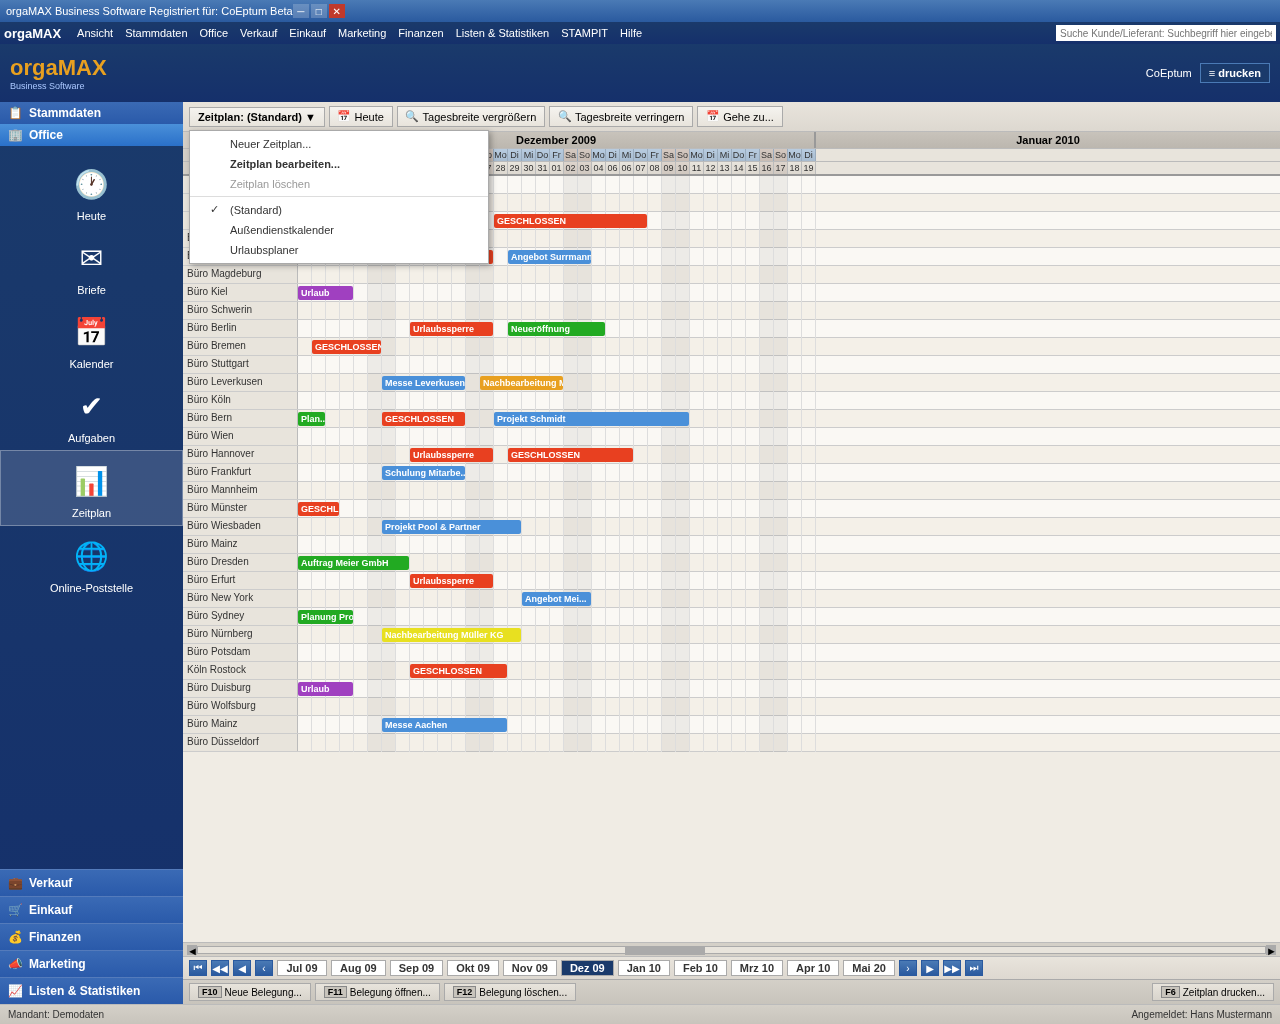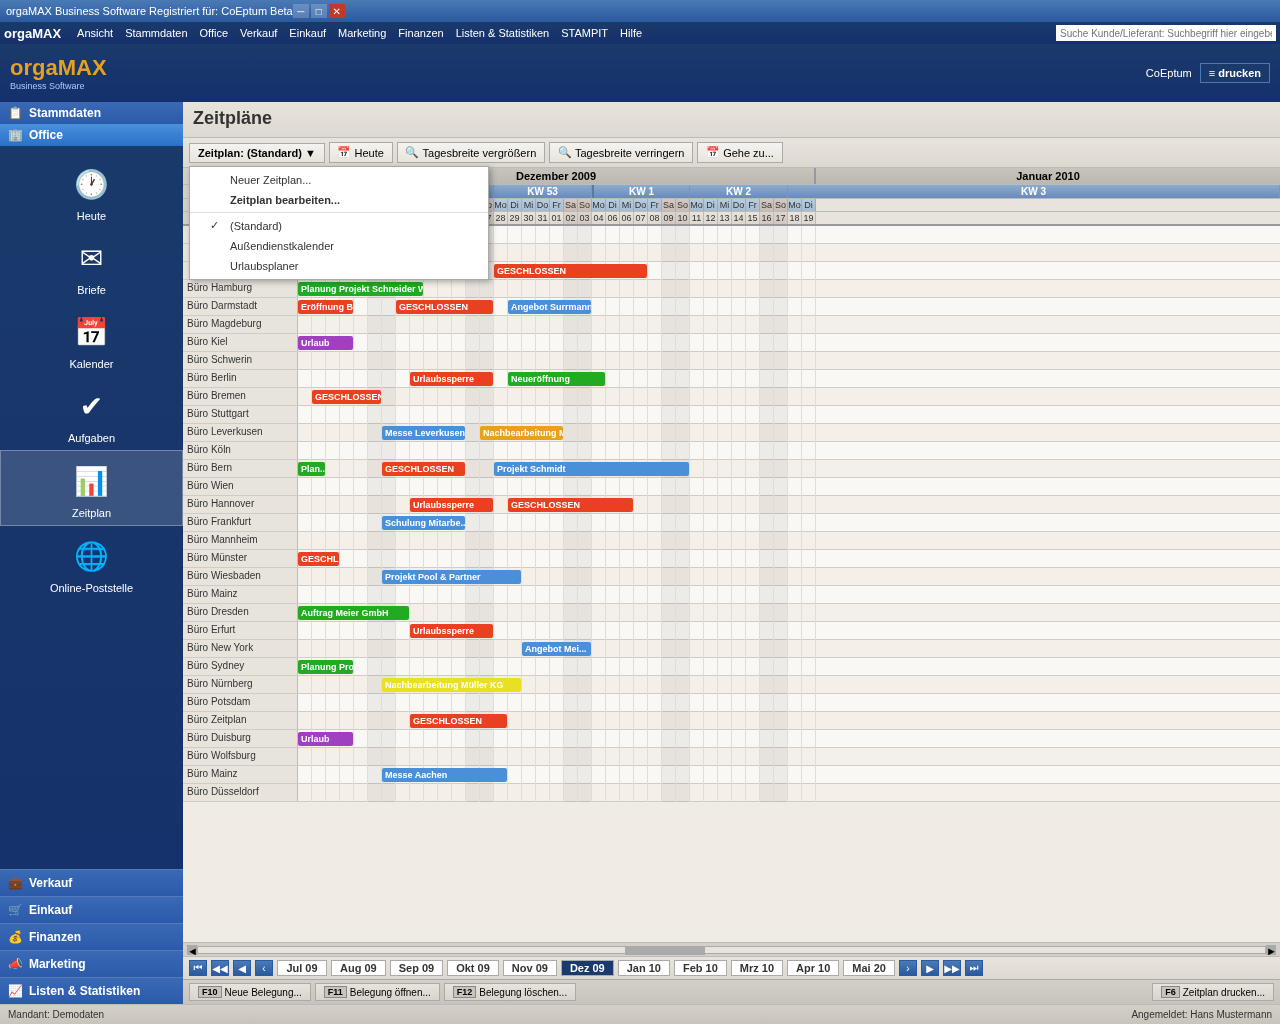--- a/index.html
+++ b/index.html
@@ -466,23 +466,20 @@
       </div>
       <div class="sidebar-bottom-item">
         <span>📈</span>
         <span>Listen &amp; Statistiken</span>
       </div>
     </div>
   </div>
 
   <div id="content">
 
-    <div id="page-header">
-      <div id="page-title">Zeitpläne</div>
-    </div>
 
     <div id="toolbar">
       <div class="toolbar-dropdown">
         <span>Zeitplan: (Standard)</span>
         <span>▼</span>
       </div>
       <div class="toolbar-btn">
         <span>📅</span>
         <span>Heute</span>
       </div>
@@ -500,20 +497,24 @@
       </div>
 
       <div id="dropdown-menu">
         <div class="dropdown-item">
           <span class="dropdown-check"> </span>
           <span>Neuer Zeitplan...</span>
         </div>
         <div class="dropdown-item bold">
           <span class="dropdown-check"> </span>
           <strong>Zeitplan bearbeiten...</strong>
+        </div>
+        <div class="dropdown-item disabled">
+          <span class="dropdown-check"> </span>
+          <span>Zeitplan löschen</span>
         </div>
         <div class="dropdown-divider"></div>
         <div class="dropdown-item">
           <span class="dropdown-check">✓</span>
           <span>(Standard)</span>
         </div>
         <div class="dropdown-item">
           <span class="dropdown-check"> </span>
           <span>Außendienstkalender</span>
         </div>
@@ -526,29 +527,20 @@
 
     <div id="calendar-area">
       <div id="cal-header-wrap" style="background:#e8e4dc;border-bottom:2px solid #999;">
 
         <div style="display:flex;border-bottom:1px solid #bbb;">
           <div style="width:115px;flex-shrink:0;background:#d4cfc7;border-right:1px solid #bbb;"></div>
           <div id="cal-month-dec" style="background:linear-gradient(to bottom,#c8c3bb,#bcb7af);border-right:2px solid #999;text-align:center;font-size:11px;font-weight:bold;padding:2px 4px;width:518px;flex-shrink:0;">Dezember 2009</div>
           <div id="cal-month-jan" style="background:linear-gradient(to bottom,#c8c3bb,#bcb7af);text-align:center;font-size:11px;font-weight:bold;padding:2px 4px;flex:1;">Januar 2010</div>
         </div>
 
-        <div style="display:flex;border-bottom:1px solid #bbb;">
-          <div style="width:115px;flex-shrink:0;background:#d4cfc7;border-right:1px solid #bbb;"></div>
-          <div class="kw-cell" style="width:98px;flex-shrink:0;">KW 51</div>
-          <div class="kw-cell" style="width:98px;flex-shrink:0;">KW 52</div>
-          <div class="kw-cell" style="width:98px;flex-shrink:0;">KW 53</div>
-          <div class="kw-cell" style="width:98px;flex-shrink:0;border-left:2px solid #5a7a9a;">KW 1</div>
-          <div class="kw-cell" style="width:98px;flex-shrink:0;">KW 2</div>
-          <div class="kw-cell" style="flex:1;">KW 3</div>
-        </div>
 
         <div style="display:flex;border-bottom:1px solid #bbb;" id="cal-daynames-row">
           <div style="width:115px;flex-shrink:0;background:#d4cfc7;border-right:1px solid #bbb;"></div>
         <div class="day-cell" style="width: 14px; flex-shrink: 0;">Mo</div>
             <div class="day-cell" style="width: 14px; flex-shrink: 0;">Di</div>
             <div class="day-cell" style="width: 14px; flex-shrink: 0;">Mi</div>
             <div class="day-cell" style="width: 14px; flex-shrink: 0;">Do</div>
             <div class="day-cell" style="width: 14px; flex-shrink: 0;">Fr</div>
             <div class="day-cell weekend" style="width: 14px; flex-shrink: 0;">Sa</div>
             <div class="day-cell weekend" style="width: 14px; flex-shrink: 0;">So</div>
@@ -1781,21 +1773,21 @@
               <div class="cal-cell" style="width: 14px; flex-shrink: 0; height: 18px;"></div>
               <div class="cal-cell" style="width: 14px; flex-shrink: 0; height: 18px;"></div>
               <div class="cal-cell" style="width: 14px; flex-shrink: 0; height: 18px;"></div>
               <div class="cal-cell weekend" style="width: 14px; flex-shrink: 0; height: 18px;"></div>
               <div class="cal-cell weekend" style="width: 14px; flex-shrink: 0; height: 18px;"></div>
               <div class="cal-cell" style="width: 14px; flex-shrink: 0; height: 18px;"></div>
               <div class="cal-cell" style="width: 14px; flex-shrink: 0; height: 18px;"></div>
             </div>
           </div>
           <div class="cal-row">
-            <div class="cal-row-name">Büro Zeitplan</div>
+            <div class="cal-row-name">Köln Rostock</div>
             <div class="cal-cells" style="position: relative; flex: 1 1 0%; display: flex;">
               <div class="cal-cell" style="width: 14px; flex-shrink: 0; height: 18px;"></div>
               <div class="cal-cell" style="width: 14px; flex-shrink: 0; height: 18px;"></div>
               <div class="cal-cell" style="width: 14px; flex-shrink: 0; height: 18px;"></div>
               <div class="cal-cell" style="width: 14px; flex-shrink: 0; height: 18px;"></div>
               <div class="cal-cell" style="width: 14px; flex-shrink: 0; height: 18px;"></div>
               <div class="cal-cell weekend" style="width: 14px; flex-shrink: 0; height: 18px;"></div>
               <div class="cal-cell weekend" style="width: 14px; flex-shrink: 0; height: 18px;"></div>
               <div class="cal-cell" style="width: 14px; flex-shrink: 0; height: 18px;"></div>
               <div class="cal-cell" style="width: 14px; flex-shrink: 0; height: 18px;"></div>

